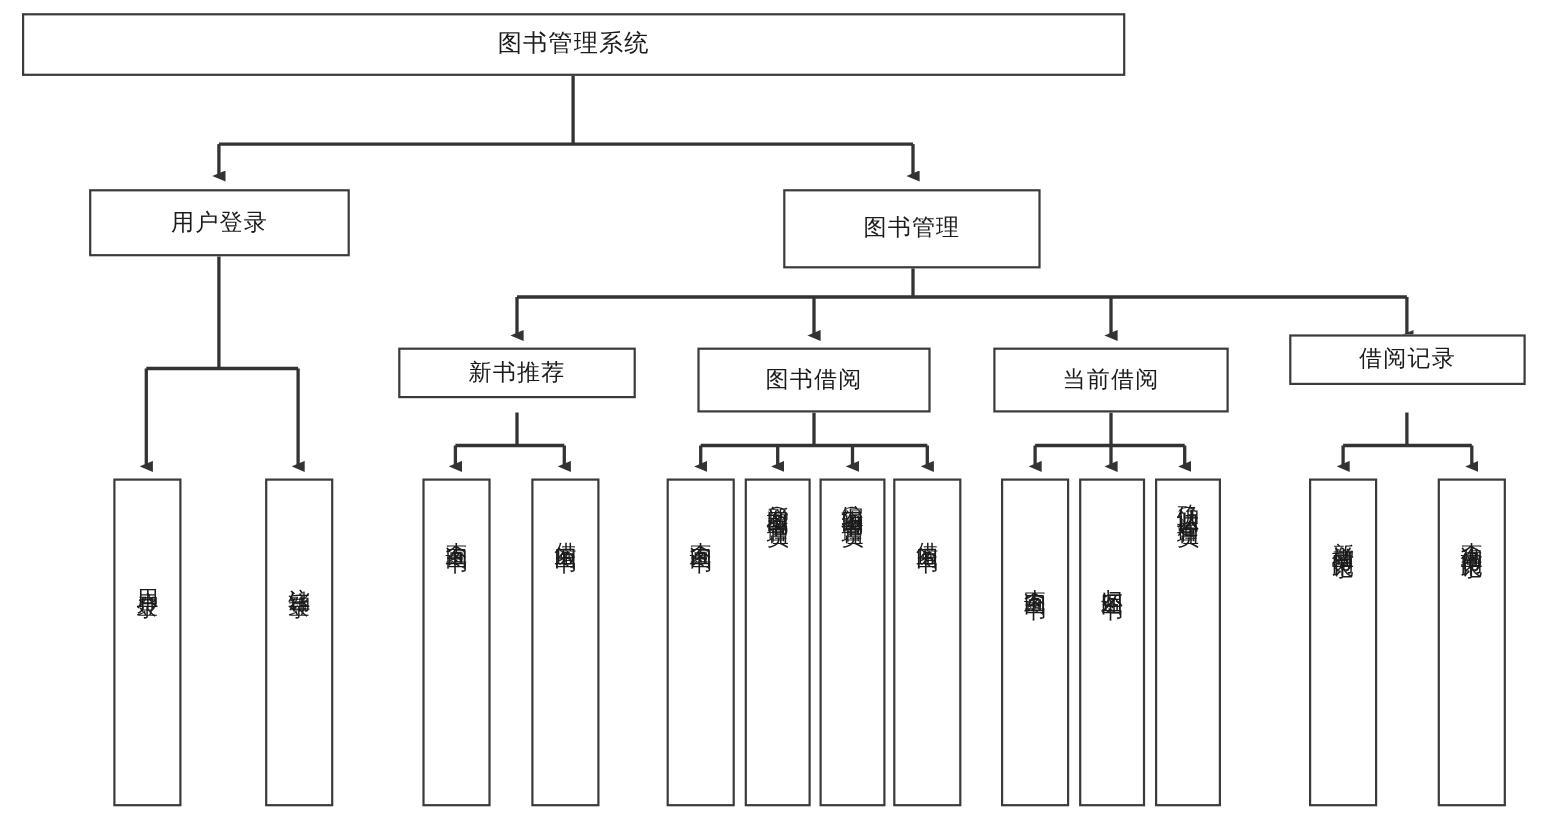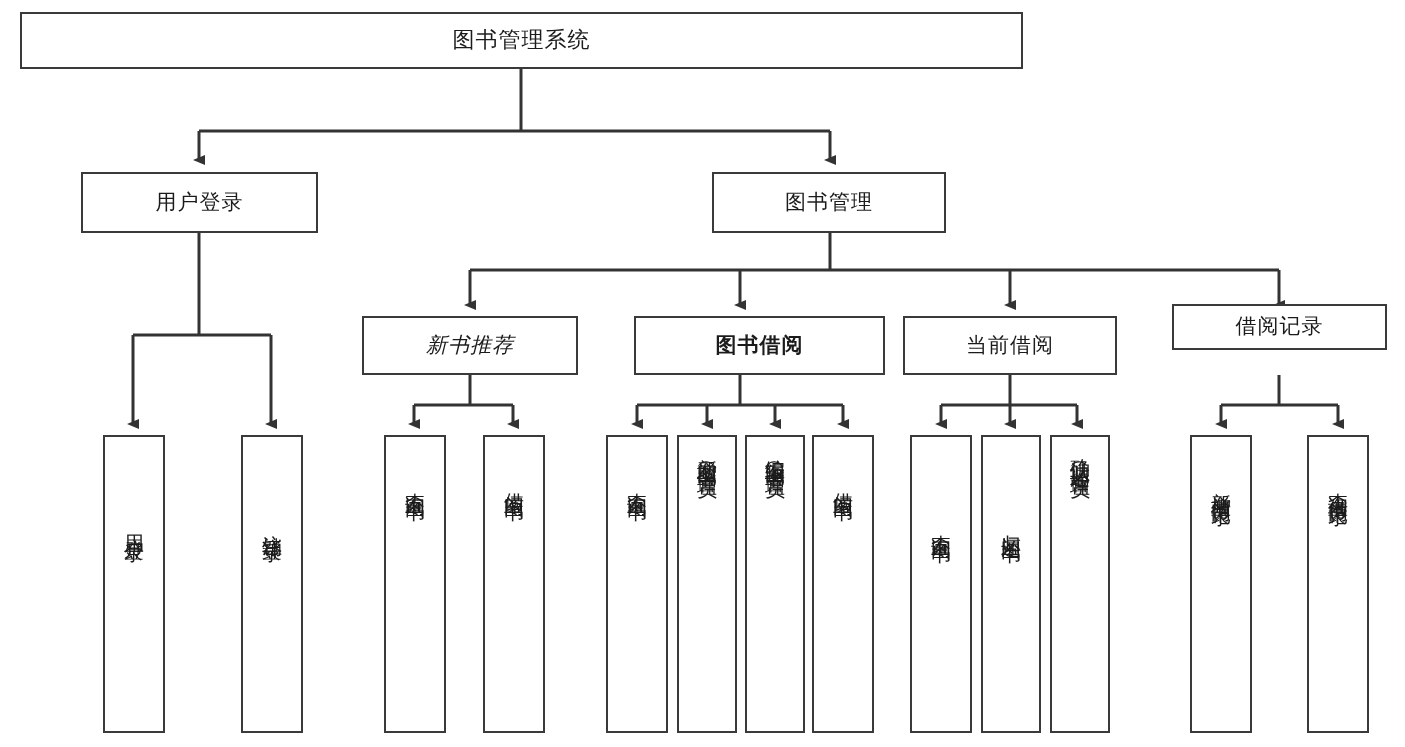--- a/index.html
+++ b/index.html
@@ -126,29 +126,29 @@
   </svg>
 
   <div class="node h root" style="left:20px; top:12px; width:1003px; height:57px;">
     <span>图书管理系统</span>
   </div>
 
   <div class="node h" style="left:81px; top:172px; width:237px; height:61px;">
     <span>用户登录</span>
   </div>
 
-  <div class="node h" style="left:712px; top:172px; width:234px; height:61px;justify-content:center;">
+  <div class="node h" style="left:712px; top:172px; width:234px; height:72px;justify-content:center;">
     <span>图书管理</span>
   </div>
 
-  <div class="node h" style="left:362px; top:316px; width:216px; height:59px;font-style:italic;">
+  <div class="node h" style="left:362px; top:316px; width:216px; height:46px;">
     <span>新书推荐</span>
   </div>
 
-  <div class="node h" style="left:634px; top:316px; width:251px; height:59px;font-weight:bold;">
+  <div class="node h" style="left:634px; top:316px; width:212px; height:59px;">
     <span>图书借阅</span>
   </div>
 
   <div class="node h" style="left:903px; top:316px; width:214px; height:59px;text-align:center;">
     <span>当前借阅</span>
   </div>
 
   <div class="node h" style="left:1172px; top:304px; width:215px; height:46px;">
     <span>借阅记录</span>
   </div>

